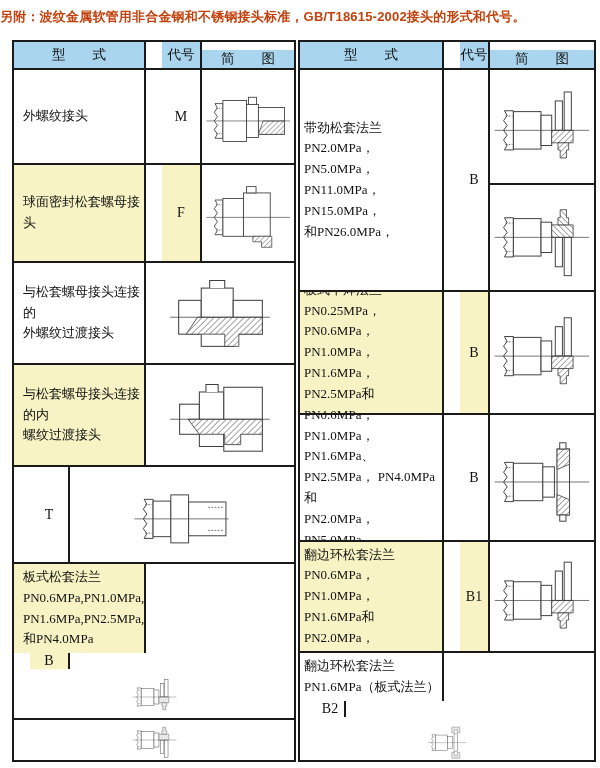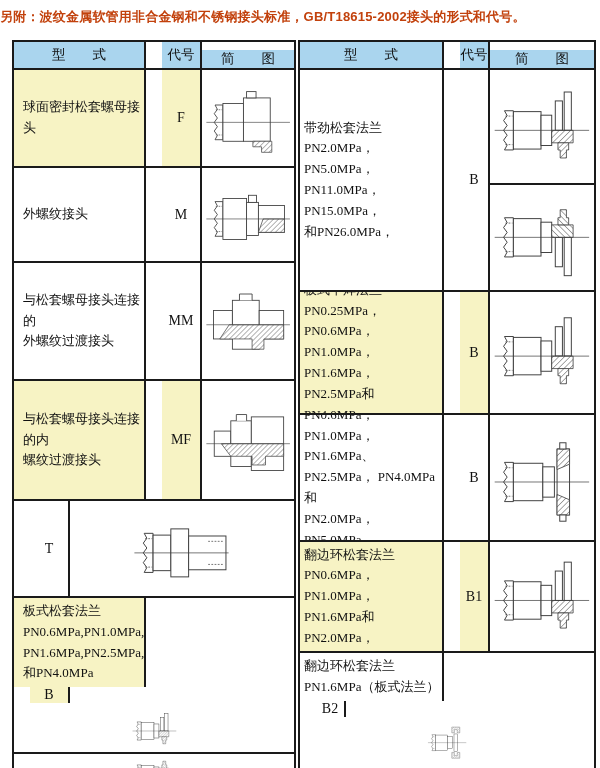--- a/index.html
+++ b/index.html
@@ -66,41 +66,20 @@
 
 <div class="tables">
 
   <div class="tbl left">
     <div class="tr head" style="height:28px">
       <div class="td type">型　　式</div>
       <div class="td code">代号</div>
       <div class="td diag">简　　图</div>
     </div>
 
-    <div class="tr" style="height:98px">
-      <div class="td type hl">球面密封松套螺母接头</div>
-      <div class="td code hl">F</div>
-      <div class="td diag">
-        <div class="dwrap">
-            <svg viewBox="0 0 112 92" preserveAspectRatio="xMidYMid meet">
-              <path d="M24,24 H14 l3,5.5 -4,5.5 4,5.5 -4,5.5 4,5.5 -4,5.5 4,5.5 -3,5.5 H24 Z" fill="#fff" stroke="#3f3f3f" stroke-width="1.1" stroke-linejoin="round"></path>
-<line x1="15" y1="30" x2="23" y2="30" stroke="#3f3f3f" stroke-width="0.8" stroke-dasharray="2 1.6"></line>
-<line x1="15" y1="62" x2="23" y2="62" stroke="#3f3f3f" stroke-width="0.8" stroke-dasharray="2 1.6"></line>
-              <g fill="#fff" stroke="#3f3f3f" stroke-width="1.1">
-                <rect x="24" y="22" width="26" height="48"></rect>
-                <rect x="50" y="15" width="34" height="55"></rect>
-                <rect x="54" y="7" width="12" height="8"></rect>
-              </g>
-              <path d="M62,70 H86 V84 H73 V77 H62 Z" fill="url(#hatchp)" stroke="#3f3f3f" stroke-width="0.9"></path>
-              <line x1="3" y1="46" x2="109" y2="46" stroke="#3f3f3f" stroke-width="0.8"></line>
-            </svg>
-          </div>
-      </div>
-    </div>
-
     <div class="tr" style="height:95px">
       <div class="td type">外螺纹接头</div>
       <div class="td code">M</div>
       <div class="td diag">
         <div class="dwrap">
             <svg viewBox="0 0 112 92" preserveAspectRatio="xMidYMid meet">
               <path d="M24,24 H14 l3,5.5 -4,5.5 4,5.5 -4,5.5 4,5.5 -4,5.5 4,5.5 -3,5.5 H24 Z" fill="#fff" stroke="#3f3f3f" stroke-width="1.1" stroke-linejoin="round"></path>
 <line x1="15" y1="30" x2="23" y2="30" stroke="#3f3f3f" stroke-width="0.8" stroke-dasharray="2 1.6"></line>
 <line x1="15" y1="62" x2="23" y2="62" stroke="#3f3f3f" stroke-width="0.8" stroke-dasharray="2 1.6"></line>
               <g fill="#fff" stroke="#3f3f3f" stroke-width="1.1">
@@ -109,44 +88,63 @@
                 <rect x="56.5" y="16" width="10" height="9"></rect>
                 <rect x="69" y="29" width="33" height="34"></rect>
               </g>
               <path d="M75,46 H102 V63 H69 Z" fill="url(#hatchp)" stroke="#3f3f3f" stroke-width="0.9"></path>
               <line x1="3" y1="46" x2="109" y2="46" stroke="#3f3f3f" stroke-width="0.8"></line>
             </svg>
           </div>
       </div>
     </div>
 
-    <div class="tr" style="height:118px">
+    <div class="tr" style="height:98px">
+      <div class="td type hl">球面密封松套螺母接头</div>
+      <div class="td code hl">F</div>
+      <div class="td diag">
+        <div class="dwrap">
+            <svg viewBox="0 0 112 92" preserveAspectRatio="xMidYMid meet">
+              <path d="M24,24 H14 l3,5.5 -4,5.5 4,5.5 -4,5.5 4,5.5 -4,5.5 4,5.5 -3,5.5 H24 Z" fill="#fff" stroke="#3f3f3f" stroke-width="1.1" stroke-linejoin="round"></path>
+<line x1="15" y1="30" x2="23" y2="30" stroke="#3f3f3f" stroke-width="0.8" stroke-dasharray="2 1.6"></line>
+<line x1="15" y1="62" x2="23" y2="62" stroke="#3f3f3f" stroke-width="0.8" stroke-dasharray="2 1.6"></line>
+              <g fill="#fff" stroke="#3f3f3f" stroke-width="1.1">
+                <rect x="24" y="22" width="26" height="48"></rect>
+                <rect x="50" y="15" width="34" height="55"></rect>
+                <rect x="54" y="7" width="12" height="8"></rect>
+              </g>
+              <path d="M62,70 H86 V84 H73 V77 H62 Z" fill="url(#hatchp)" stroke="#3f3f3f" stroke-width="0.9"></path>
+              <line x1="3" y1="46" x2="109" y2="46" stroke="#3f3f3f" stroke-width="0.8"></line>
+            </svg>
+          </div>
+      </div>
+    </div>
+
+    <div class="tr" style="height:102px">
       <div class="td type">与松套螺母接头连接的
 外螺纹过渡接头</div>
-      <div class="td code">MM</div>
       <div class="td diag">
         <div class="dwrap">
             <svg viewBox="0 0 112 92" preserveAspectRatio="xMidYMid meet">
               <g fill="#fff" stroke="#3f3f3f" stroke-width="1.1">
                 <rect x="12" y="28" width="24" height="36"></rect>
                 <rect x="36" y="15" width="34" height="62"></rect>
                 <path d="M45,15 V7 h16 v8"></path>
                 <rect x="70" y="28" width="31" height="36"></rect>
               </g>
               <path d="M101,46 V64 H76 V77 H61 V64 H20 L32,46 Z" fill="url(#hatchp)" stroke="#3f3f3f" stroke-width="0.9"></path>
               <line x1="3" y1="46" x2="109" y2="46" stroke="#3f3f3f" stroke-width="0.8"></line>
             </svg>
           </div>
       </div>
     </div>
 
-    <div class="tr" style="height:120px">
+    <div class="tr" style="height:102px">
       <div class="td type hl">与松套螺母接头连接的内
 螺纹过渡接头</div>
-      <div class="td code hl">MF</div>
       <div class="td diag">
         <div class="dwrap">
             <svg viewBox="0 0 112 92" preserveAspectRatio="xMidYMid meet">
               <g fill="#fff" stroke="#3f3f3f" stroke-width="1.1">
                 <rect x="13" y="30" width="21" height="32"></rect>
                 <rect x="34" y="17" width="26" height="58"></rect>
                 <path d="M41,17 V9 h13 v8"></path>
                 <rect x="60" y="12" width="41" height="68"></rect>
               </g>
               <path d="M22,46 H101 V62 H78 V73 H61 V62 H34 Z" fill="url(#hatchp)" stroke="#3f3f3f" stroke-width="0.9"></path>

